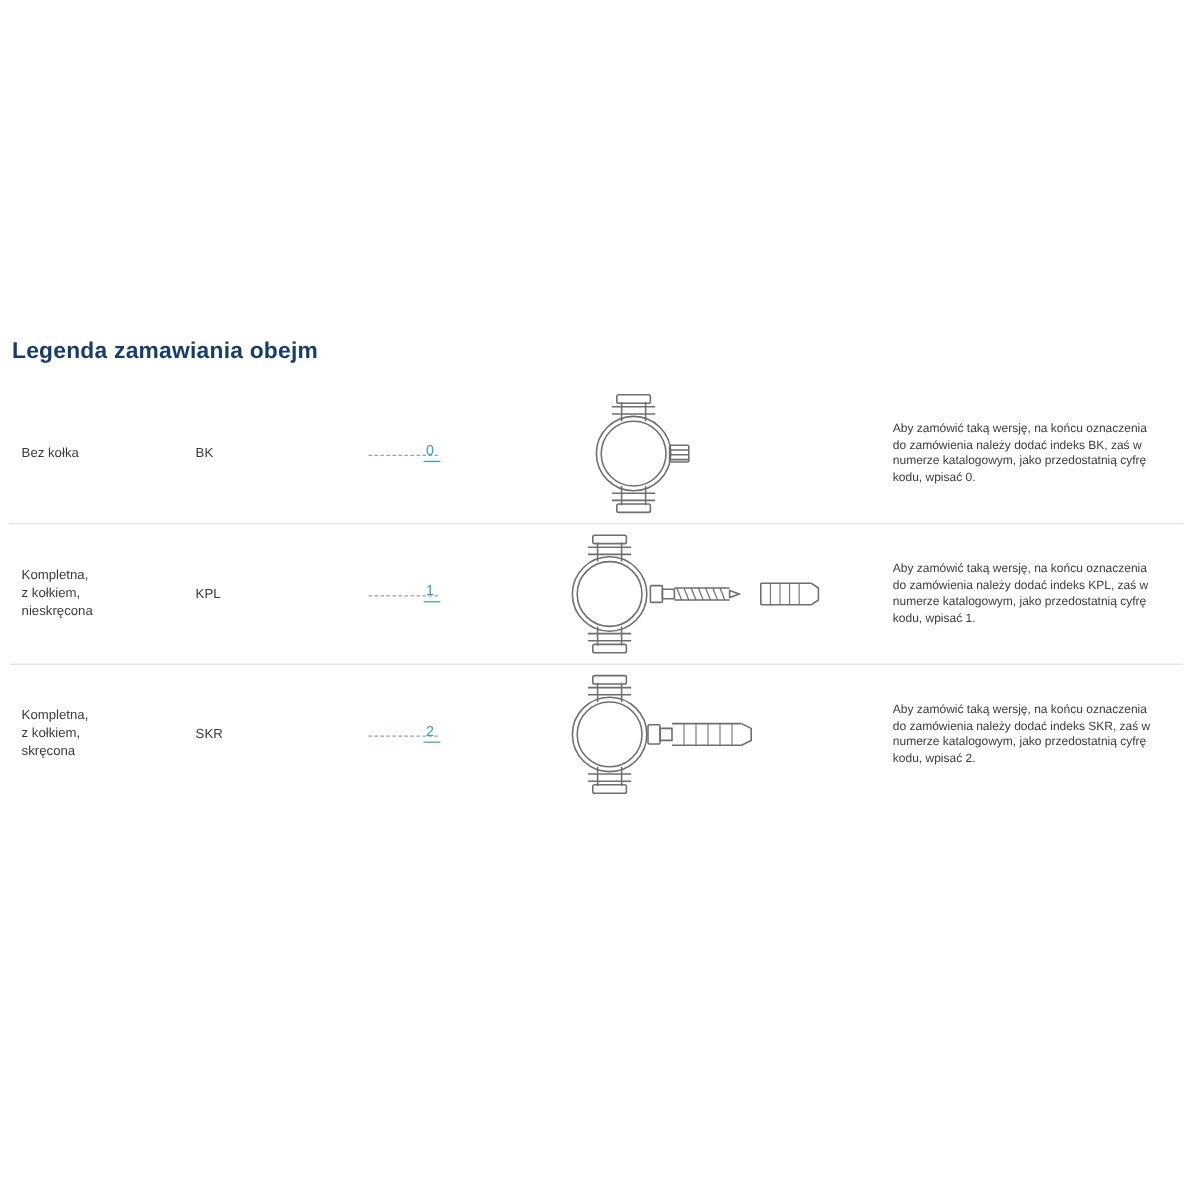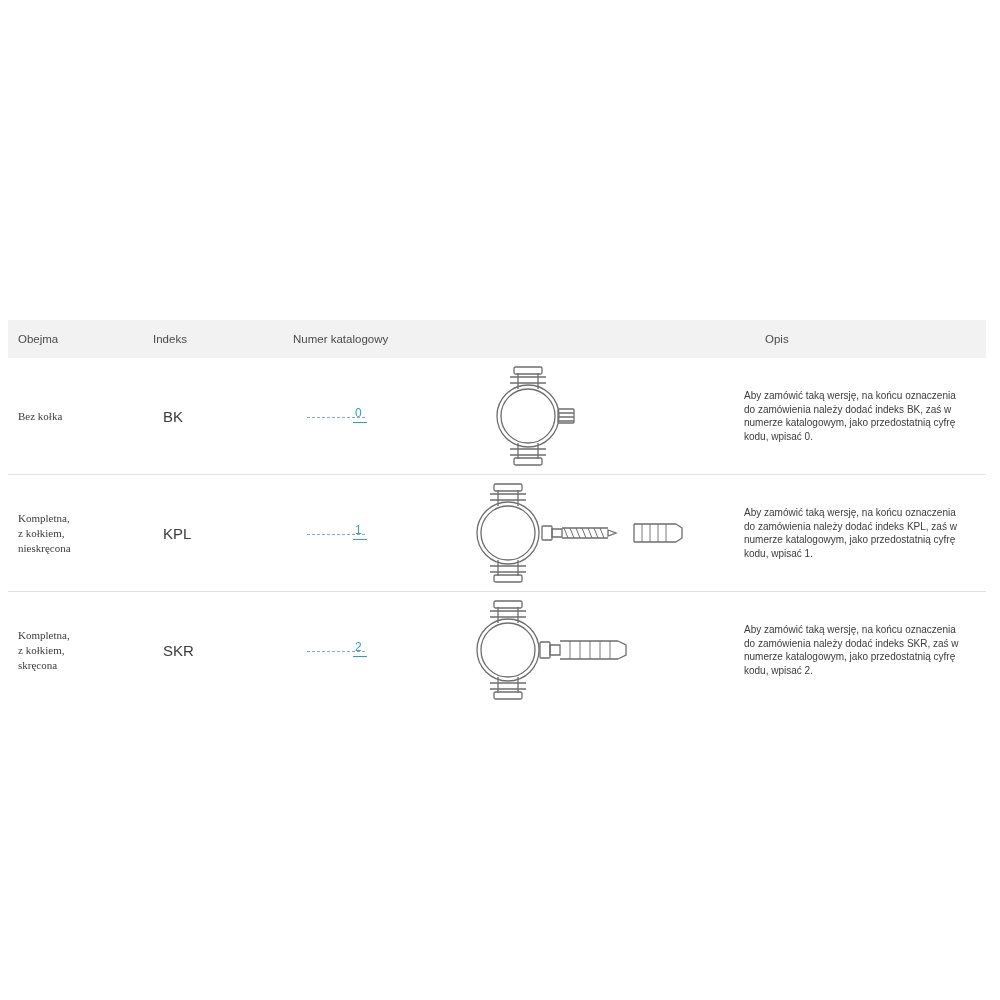--- a/index.html
+++ b/index.html
@@ -62,28 +62,27 @@
 
   .cell-obejma {
     position: absolute;
     left: 10px;
     top: 50%;
     transform: translateY(-50%);
     font-size: 11px;
     line-height: 15px;
     color: #3b3b3b;
     width: 120px;
-    font-family: Liberation Serif, serif;
   }
   .cell-indeks {
     position: absolute;
     left: 155px;
     top: 50%;
     transform: translateY(-50%);
-    font-size: 15px;
+    font-size: 11px;
     color: #3b3b3b;
   }
   .cell-numer {
     position: absolute;
     left: 285px;
     top: 50%;
     transform: translateY(-50%);
     width: 120px;
     height: 20px;
   }
@@ -125,29 +124,24 @@
     font-size: 10px;
     line-height: 13.5px;
     color: #3b3b3b;
   }
 </style>
 </head>
 <body>
 
 <div class="page">
 
+  <div class="title">Legenda zamawiania obejm</div>
 
   <div class="table">
 
-    <div class="thead">
-      <div class="th th-obejma">Obejma</div>
-      <div class="th th-indeks">Indeks</div>
-      <div class="th th-numer">Numer katalogowy</div>
-      <div class="th th-opis">Opis</div>
-    </div>
 
     <div class="row">
       <div class="cell-obejma">Bez kołka</div>
       <div class="cell-indeks">BK</div>
       <div class="cell-numer">
         <div class="dashline"></div>
         <div class="digit">0</div>
         <div class="digit-underline"></div>
       </div>
       <div class="cell-figure">

